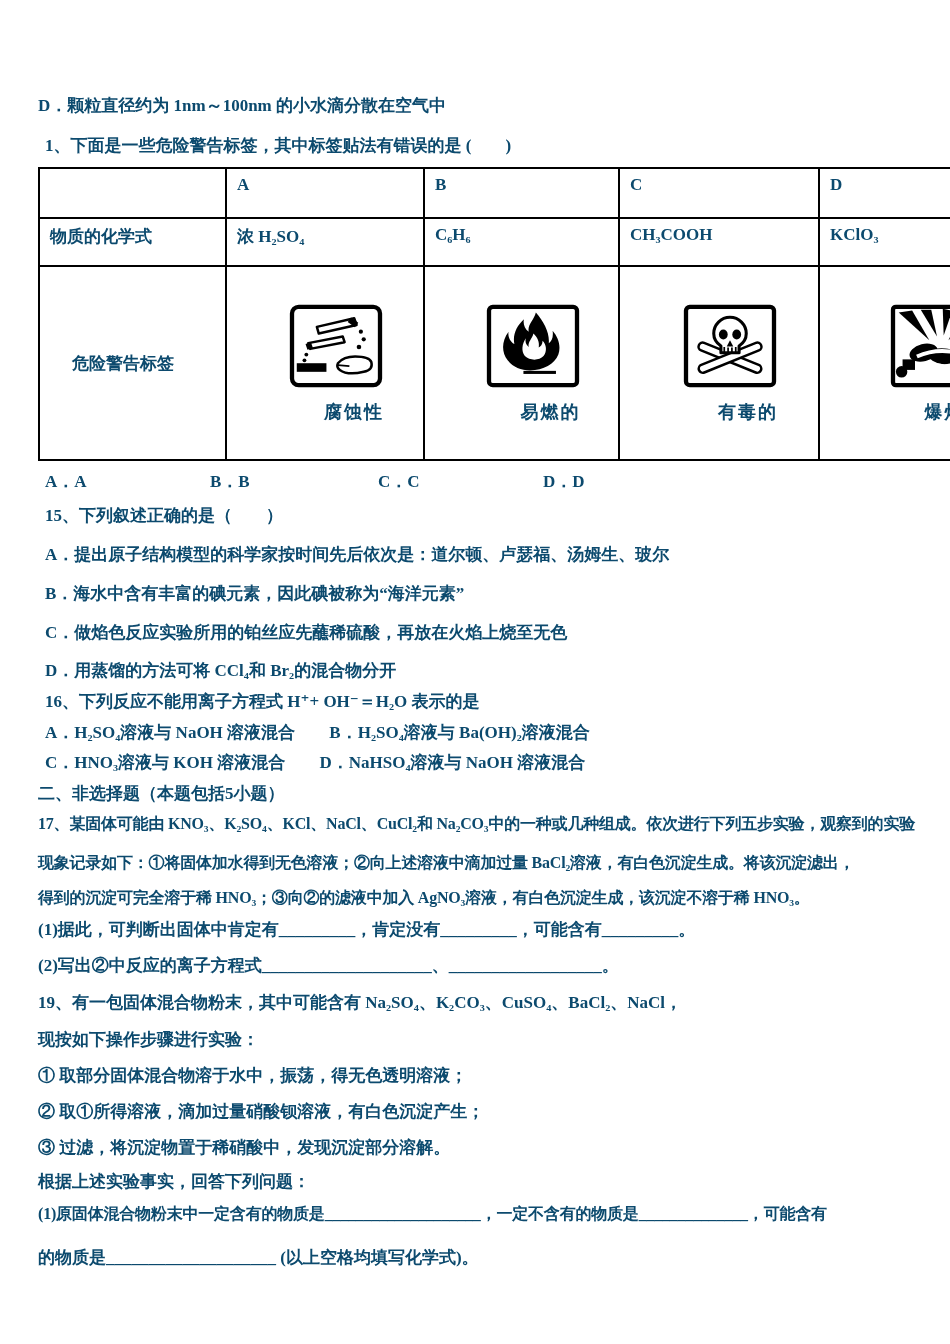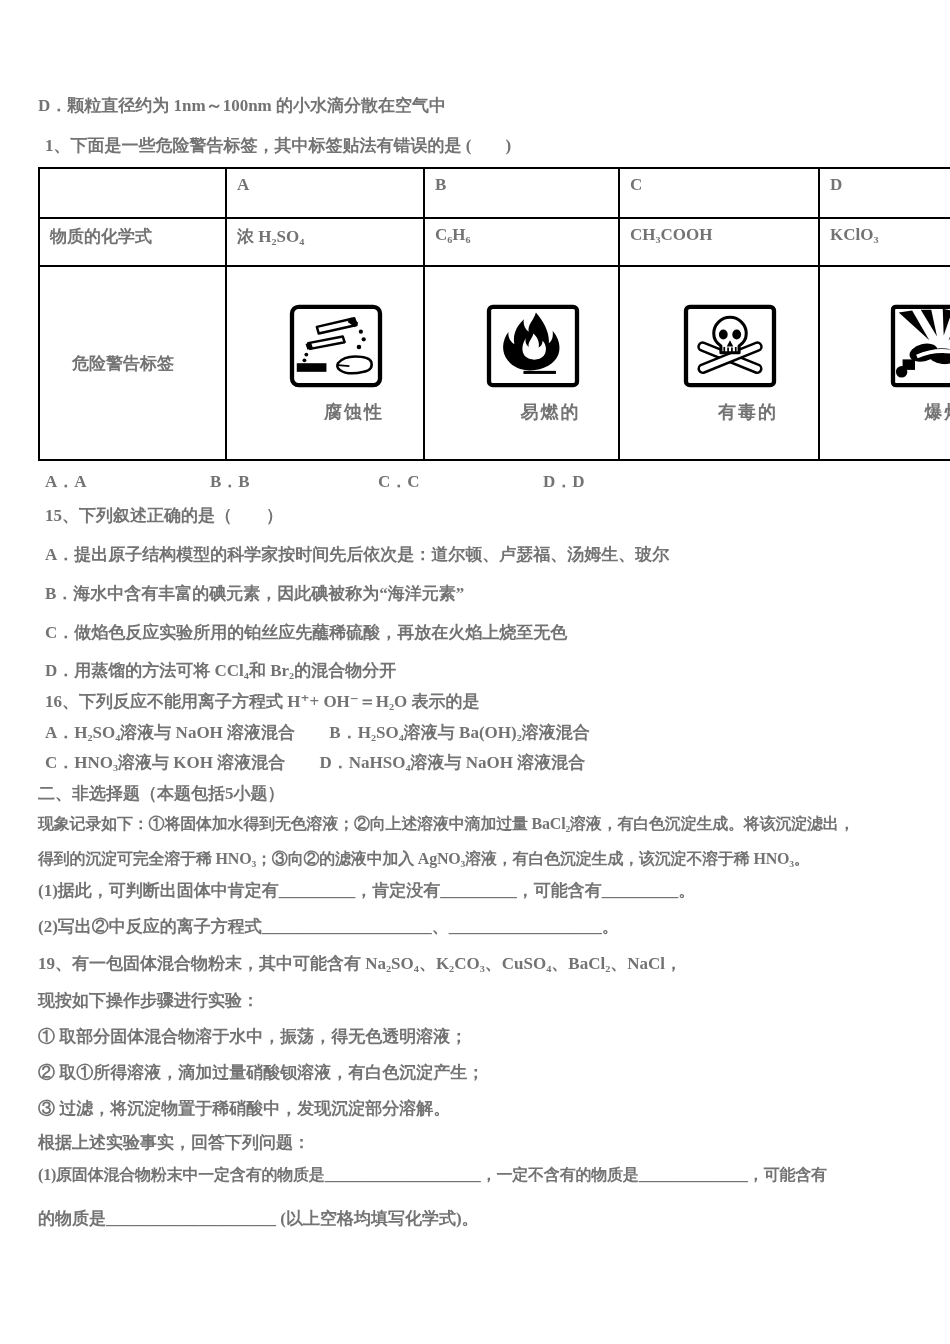--- a/index.html
+++ b/index.html
@@ -1,20 +1,20 @@
 <!DOCTYPE html>
 <html><head>
 <meta charset="utf-8">
 <style>
   html,body{margin:0;padding:0;background:#ffffff;}
   .page{
     position:relative;
     width:950px;height:1344px;
     background:#ffffff;
-    color:#737373;
+    color:#0c4a6e;
     font-family:"Liberation Serif","DejaVu Serif",serif;
     font-weight:bold;
     overflow:hidden;
     box-sizing:border-box;
   }
   .content{position:absolute;left:38px;top:95px;right:26px;}
   .l{font-size:17px;line-height:22px;white-space:nowrap;}
   .tight{font-size:16px;letter-spacing:-0.2px;}
   .indent{padding-left:7px;}
 
@@ -170,20 +170,21 @@
       <span class="first">A．H₂SO₄溶液与 NaOH 溶液混合</span>
       <span>B．H₂SO₄溶液与 Ba(OH)₂溶液混合</span>
     </div>
     <div class="l indent optpair" style="margin-bottom:9px;">
       <span class="first">C．HNO₃溶液与 KOH 溶液混合</span>
       <span>D．NaHSO₄溶液与 NaOH 溶液混合</span>
     </div>
 
     <div class="l" style="margin-bottom:8px;">二、非选择题（本题包括5小题）</div>
 
+    <div class="l tight" style="margin-bottom:17px;">17、某固体可能由 KNO₃、K₂SO₄、KCl、NaCl、CuCl₂和 Na₂CO₃中的一种或几种组成。依次进行下列五步实验，观察到的实验</div>
     <div class="l tight" style="margin-bottom:13px;">现象记录如下：①将固体加水得到无色溶液；②向上述溶液中滴加过量 BaCl₂溶液，有白色沉淀生成。将该沉淀滤出，</div>
     <div class="l tight" style="margin-bottom:10px;">得到的沉淀可完全溶于稀 HNO₃；③向②的滤液中加入 AgNO₃溶液，有白色沉淀生成，该沉淀不溶于稀 HNO₃。</div>
     <div class="l" style="margin-bottom:14px;">(1)据此，可判断出固体中肯定有_________，肯定没有_________，可能含有_________。</div>
     <div class="l" style="margin-bottom:15px;">(2)写出②中反应的离子方程式____________________、__________________。</div>
 
     <div class="l" style="margin-bottom:15px;">19、有一包固体混合物粉末，其中可能含有 Na₂SO₄、K₂CO₃、CuSO₄、BaCl₂、NaCl，</div>
     <div class="l" style="margin-bottom:14px;">现按如下操作步骤进行实验：</div>
     <div class="l" style="margin-bottom:14px;">① 取部分固体混合物溶于水中，振荡，得无色透明溶液；</div>
     <div class="l" style="margin-bottom:14px;">② 取①所得溶液，滴加过量硝酸钡溶液，有白色沉淀产生；</div>
     <div class="l" style="margin-bottom:12px;">③ 过滤，将沉淀物置于稀硝酸中，发现沉淀部分溶解。</div>

